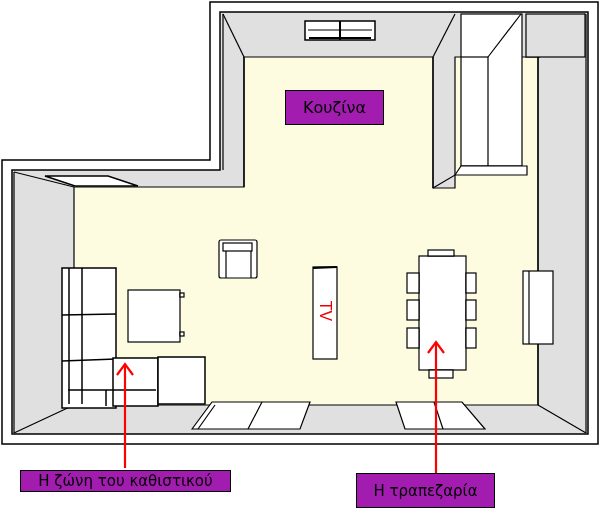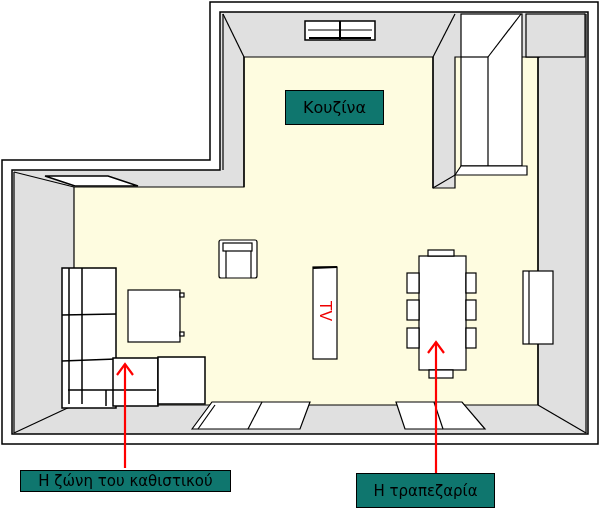--- a/index.html
+++ b/index.html
@@ -1,18 +1,18 @@
 <!DOCTYPE html>
 <html><head>
 <meta charset="utf-8">
 <style>
   html,body{margin:0;padding:0;background:#fff;}
   body{width:600px;height:522px;position:relative;overflow:hidden;font-family:"Liberation Sans",sans-serif;}
   svg{position:absolute;left:0;top:0;}
-  .label{position:absolute;background:#0f766e;border:1.3px solid #000;color:#000;font-family:"DejaVu Sans","Liberation Sans",sans-serif;white-space:nowrap;box-sizing:border-box;display:flex;align-items:center;justify-content:center;}
+  .label{position:absolute;background:#a21caf;border:1.3px solid #000;color:#000;font-family:"DejaVu Sans","Liberation Sans",sans-serif;white-space:nowrap;box-sizing:border-box;display:flex;align-items:center;justify-content:center;}
   .tv{position:absolute;color:#e00;font-family:"Liberation Sans",sans-serif;font-size:16px;transform:rotate(90deg);transform-origin:center;}
 </style>
 </head>
 <body>
 
 <svg width="600" height="522" viewBox="0 0 600 522">
 
   <path d="M210 2 L598 2 L598 444 L2 444 L2 160 L210 160 Z" fill="#fff" stroke="#000" stroke-width="1.5"></path>
   <path d="M12 170 L220 170 L220 12 L588 12 L588 434 L12 434 Z" fill="#e0e0e0" stroke="#000" stroke-width="1.5"></path>
 

